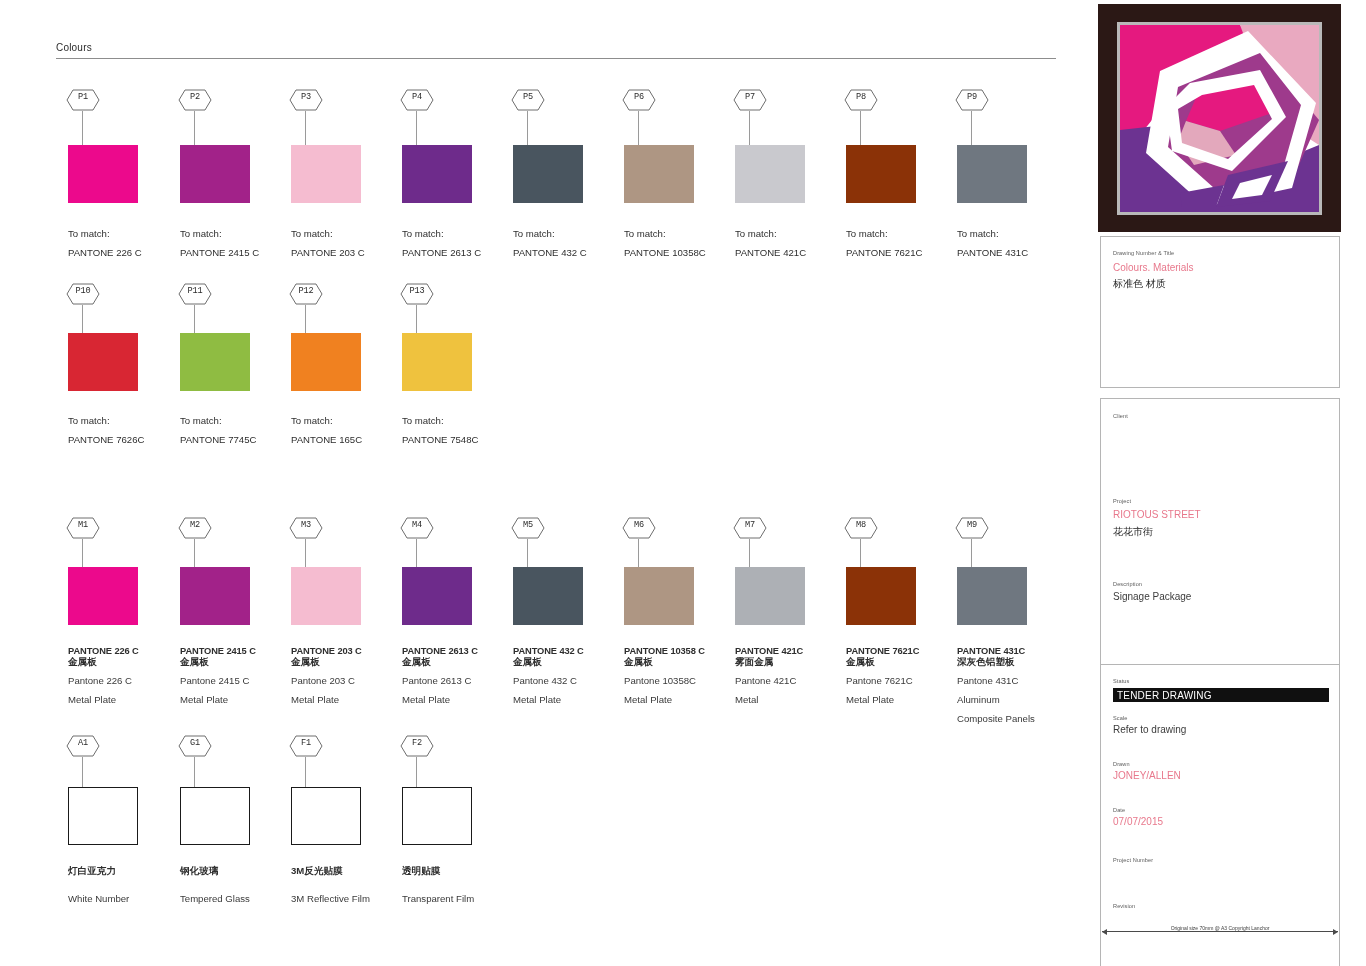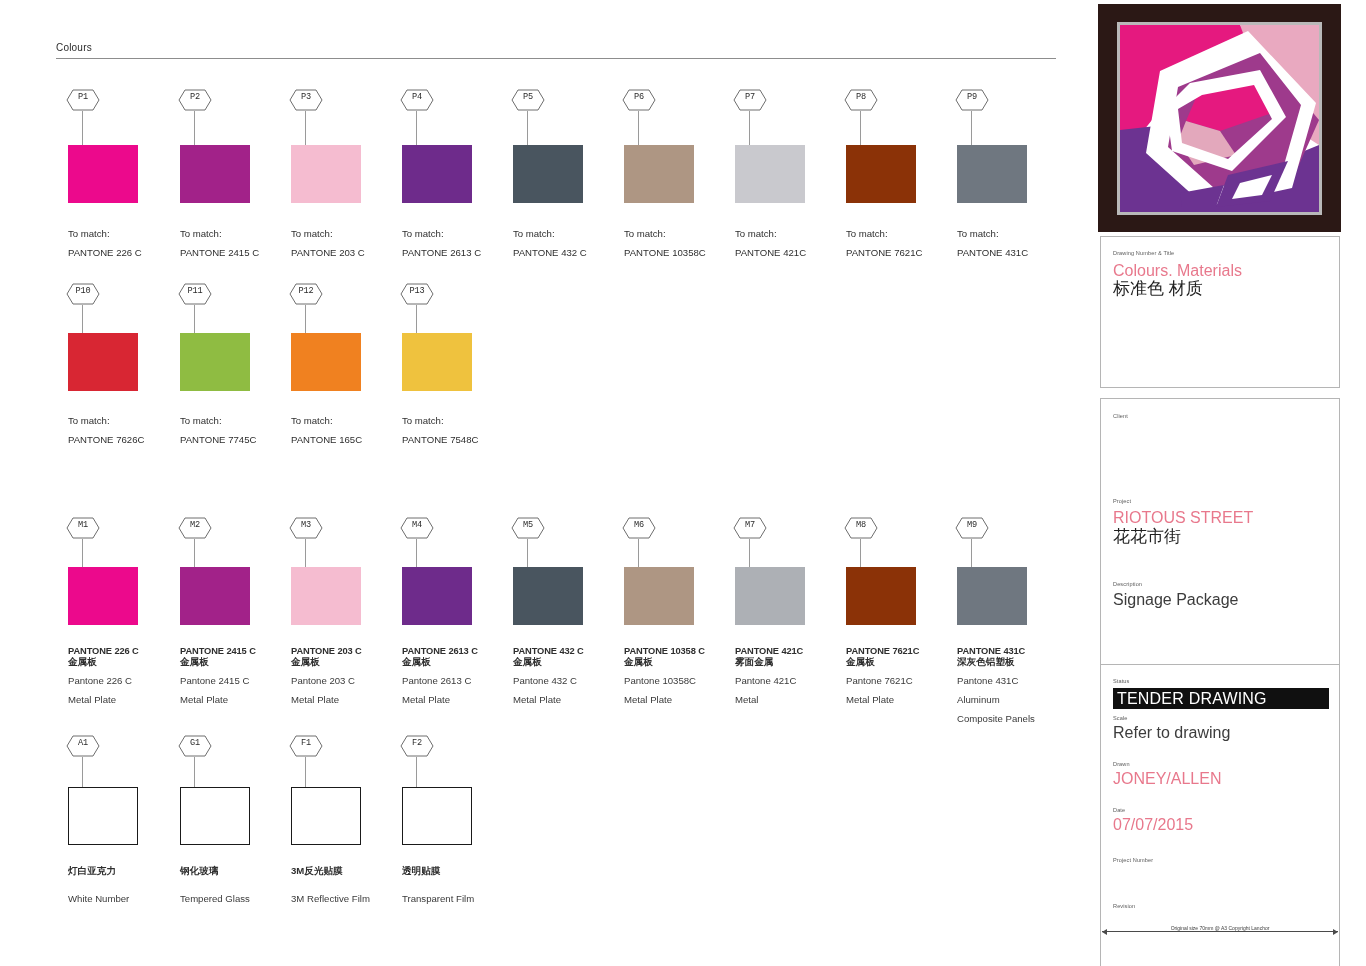--- a/index.html
+++ b/index.html
@@ -115,27 +115,27 @@
 
   .fieldlabel {
     position: absolute;
     font-size: 5.6px;
     color: #5d5d5d;
     letter-spacing: .1px;
     font-family: "Liberation Sans", sans-serif;
   }
   .fieldvalue {
     position: absolute;
-    font-size: 16px;
+    font-size: 10px;
     color: #3c3c3c;
     font-family: "Liberation Sans", sans-serif;
     white-space: nowrap;
   }
   .fieldvalue.accent { color: #e8788c; }
-  .fieldvalue.cn { color: #1f1f1f; font-size: 17px; }
+  .fieldvalue.cn { color: #1f1f1f; font-size: 10px; }
   .fieldvalue.inverse {
     background: #101010; color: #ffffff;
     padding: 1.5px 4px;
     width: 216px;
     letter-spacing: .2px;
   }
 
   #scalebar {
     position: absolute; left: 10px; top: 925px;
     width: 236px; height: 12px;

